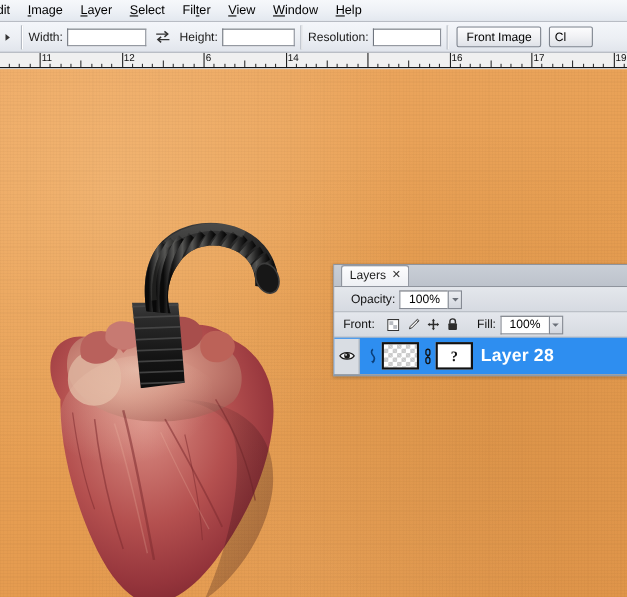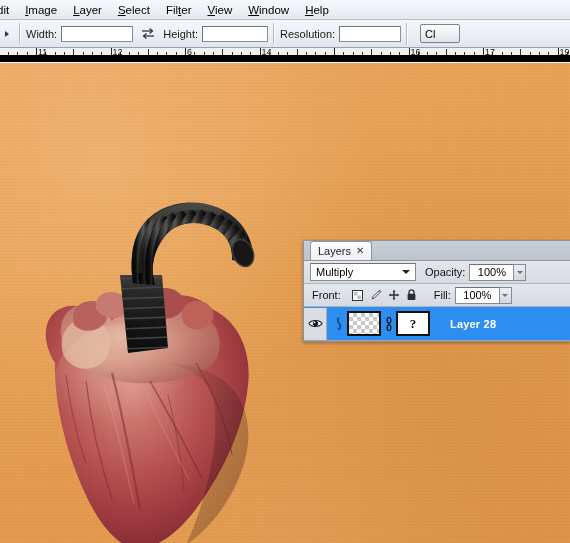--- a/index.html
+++ b/index.html
@@ -143,21 +143,21 @@
     box-sizing: border-box;
     white-space: nowrap;
   }
 
   
   .ruler {
     position: absolute;
     left: 0; top: 48px;
     width: 570px; height: 14px;
     background: #f0f0f0;
-    border-bottom: 7px solid #000000;
+    border-bottom: 1px solid #000000;
     box-sizing: border-box;
     overflow: hidden;
   }
   .rtick {
     position: absolute;
     bottom: 0;
     width: 1px;
     background: #333;
   }
   .rtick.major { height: 13px; background: #222; }
@@ -346,24 +346,24 @@
     position: relative;
   }
   .mask-mark {
     font-family: "Liberation Serif", serif;
     font-size: 13px;
     font-weight: bold;
     color: #111;
     line-height: 11px;
   }
   .layer-name {
-    margin-left: 20px;
+    margin-left: 7px;
     color: #ffffff;
     font-weight: bold;
-    font-size: 11px;
+    font-size: 16px;
     letter-spacing: .2px;
   }
 </style>
 </head>
 <body>
 
 <div class="menubar">
   <div class="menu-item clipped"><span>dit</span></div>
   <div class="menu-item"><span><span class="mn">I</span>mage</span></div>
   <div class="menu-item"><span><span class="mn">L</span>ayer</span></div>
@@ -388,20 +388,23 @@
       <path d="M13 9 H3" stroke="#333" stroke-width="1.3" fill="none"></path>
       <path d="M5.5 6.5 L2.5 9 L5.5 11.5" stroke="#333" stroke-width="1.3" fill="none"></path>
     </svg>
   </div>
   <div class="opt-label">Height:</div>
   <input class="opt-input h-input" value="" style="">
   <div class="vsep"></div>
   <div class="opt-label">Resolution:</div>
   <input class="opt-input r-input" value="" style="">
   <div class="vsep"></div>
+  <div class="btn" style="margin-left:2px;">
+    <span>Front Image</span>
+  </div>
   <div class="btn" style="margin-left:7px; width:40px; padding:0 4px; justify-content:flex-start;">
     <span>Cl</span>
   </div>
 </div>
 
 <div class="ruler" id="ruler">
     <div class="rtick minor" style="left: 8.0625px;"></div>
     <div class="rtick minor" style="left: 17.375px;"></div>
     <div class="rtick minor" style="left: 26.6875px;"></div>
     <div class="rtick major" style="left: 36px;"></div>
@@ -629,24 +632,20 @@
 <div class="panel">
 
   <div class="panel-tabstrip">
     <div class="panel-tab">
       <span>Layers</span>
       <span class="tab-close">✕</span>
     </div>
   </div>
 
   <div class="panel-row">
-    <div class="blend-dd">
-      <span>Multiply</span>
-      <span class="dd-arrow"></span>
-    </div>
     <span class="panel-lbl">Opacity:</span>
     <div class="num-field">100%</div>
     <div class="num-spin">
       <span class="spin-tri"></span>
     </div>
   </div>
 
   <div class="panel-row">
     <span class="panel-lbl" style="margin-left:2px;">Front:</span>
     <div class="lock-icons">

